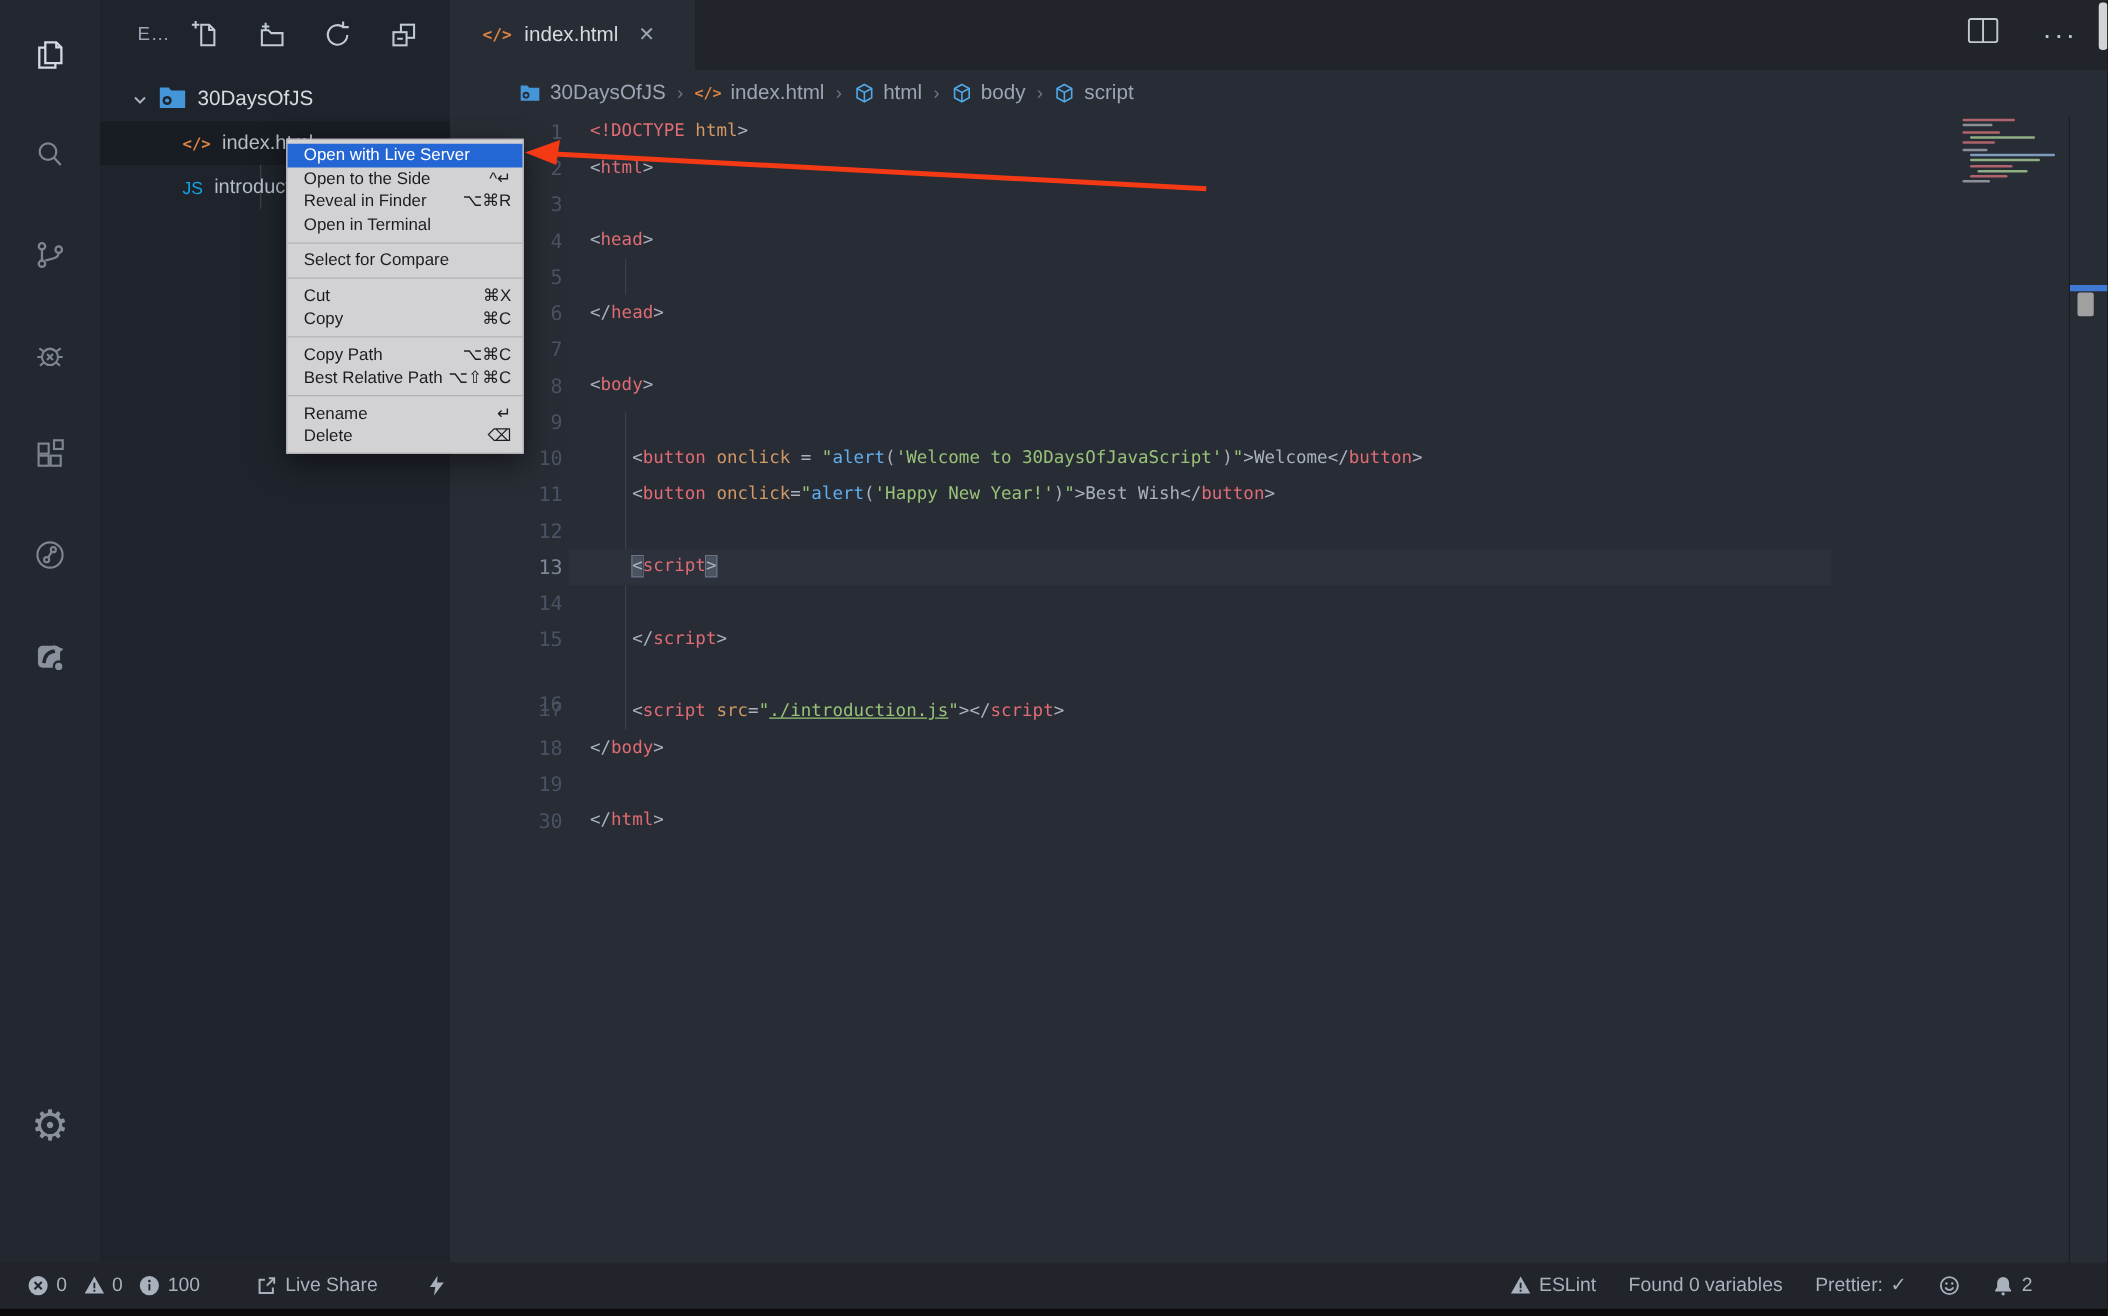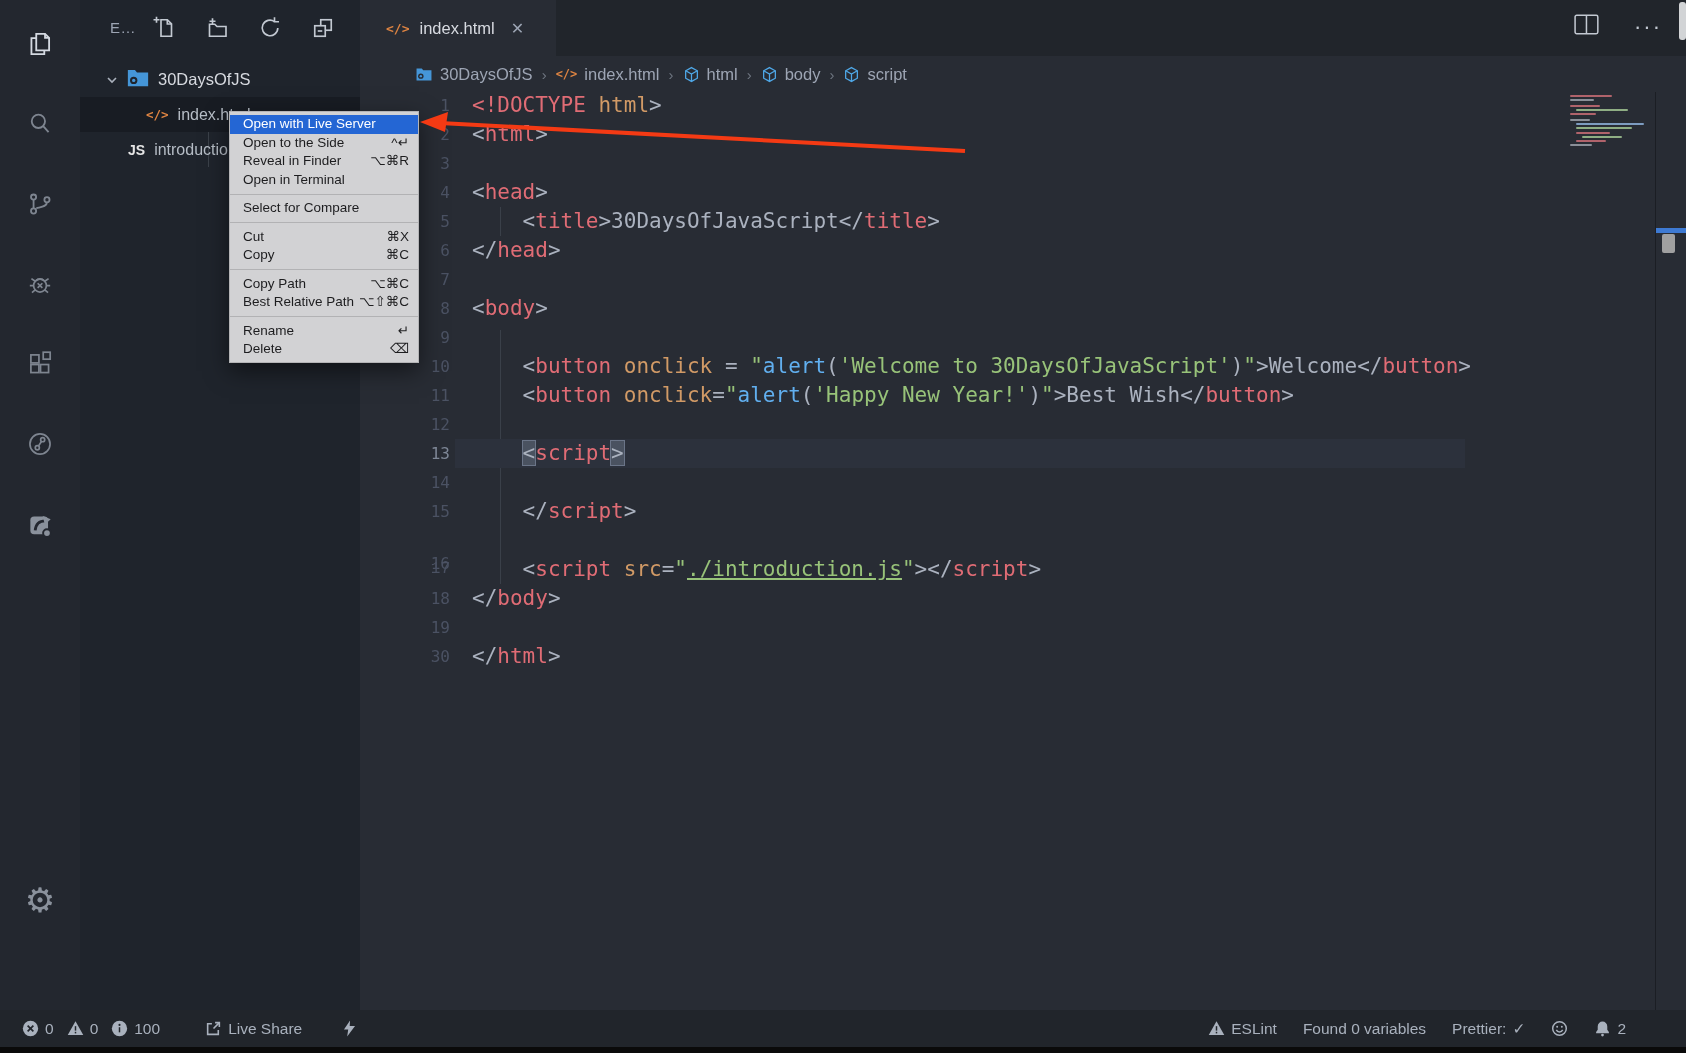--- a/index.html
+++ b/index.html
@@ -20,21 +20,21 @@
   .exp-actions{position:absolute;left:72px;top:16px;display:flex;gap:29px;}
   .exp-actions svg{width:24px;height:24px;stroke:#c3c9d2;fill:none;stroke-width:1.1;}
   .tree-row{position:absolute;left:0;width:280px;height:35px;display:flex;align-items:center;}
   .row-folder{top:62px;}
   .row-file1{top:97px;background:#181c23;}
   .row-file2{top:132px;}
   .chev{margin-left:24px;width:16px;height:16px;stroke:#aab1bc;fill:none;stroke-width:1.6;}
   .folder-ico{margin-left:6px;}
   .folder-label{margin-left:8px;font-size:16.5px;color:#d7dae0;}
   .file-ico-html{margin-left:66px;font-weight:bold;font-size:12.5px;color:#de8442;font-family:"DejaVu Sans Mono",monospace;}
-  .file-ico-js{margin-left:48px;font-weight:bold;font-size:14px;color:#e5e5e5;}
+  .file-ico-js{margin-left:66px;font-weight:normal;font-size:14px;color:#0ea5e9;}
   .file-label{margin-left:9px;font-size:16px;color:#b6bdc6;}
   .tree-guide{position:absolute;left:128px;top:97px;width:1px;height:70px;background:#3a4049;}
 
   
   .tab-bar{position:absolute;left:360px;top:0;width:1326px;height:56px;background:#21252b;}
   .tab{position:absolute;left:0;top:0;width:196px;height:56px;background:#282c34;display:flex;align-items:center;padding:0 0 0 26px;box-sizing:border-box;}
   .tab-ico{font-weight:bold;font-size:13px;color:#de8442;font-family:"DejaVu Sans Mono",monospace;}
   .tab-title{margin-left:10px;font-size:16.5px;color:#d7dae0;}
   .tab-close{margin-left:16px;font-size:16px;color:#9da5b4;}
   .editor-actions{position:absolute;right:24px;top:14px;display:flex;align-items:center;gap:34px;}
@@ -48,21 +48,21 @@
   .cube svg{width:17px;height:17px;stroke:#4fa8e8;fill:none;stroke-width:1.2;}
   .bc-html-ico{font-weight:bold;font-size:12px;color:#de8442;font-family:"DejaVu Sans Mono",monospace;}
 
   
   .code-area{position:absolute;left:360px;top:0;width:1296px;height:1010px;}
   .cur-line{position:absolute;left:95px;width:1010px;height:29px;background:#2c313c;}
   .ln-num{position:absolute;left:0;width:90px;height:29px;line-height:29px;text-align:right;
           font-family:"DejaVu Sans Mono",monospace;font-size:16px;color:#4b5263;}
   .ln-num.act{color:#7e8796;}
   .code-row{position:absolute;left:112px;height:29px;line-height:29px;white-space:pre;
-            font-family:"DejaVu Sans Mono",monospace;font-size:21px;}
+            font-family:"DejaVu Sans Mono",monospace;font-size:14px;}
   .tk-tag{color:#e06c75;} .tk-attr{color:#d19a66;} .tk-str{color:#98c379;}
   .tk-strU{color:#98c379;text-decoration:underline;} .tk-fn{color:#61afef;}
   .tk-obj{color:#e5c07b;} .tk-punc,.tk-txt{color:#abb2bf;}
   .box{background:#4a5260;box-shadow:0 0 0 1px #6b7588;}
   .indent-guide{position:absolute;width:1px;background:#3a4049;}
   .minimap{position:absolute;left:1210px;top:95px;width:88px;height:50px;}
   .mm{position:absolute;height:2px;border-radius:1px;}
   .ov-divider{position:absolute;left:1295px;top:92px;width:1px;height:918px;background:#1b1e24;}
   .ov-blue{position:absolute;left:1296px;top:228px;width:40px;height:5px;background:#3e7ad3;}
   .ov-thumb{position:absolute;left:1302px;top:234px;width:13px;height:19px;background:#a0a0a0;border-radius:2px;}
@@ -293,21 +293,20 @@
     <div class="ov-thumb"></div>
   <div class="ln-num" style="top: 91px;">1</div>
       <div class="code-row" style="top: 91px;"><span class="tk-tag">&lt;!DOCTYPE</span><span class="tk-txt"> </span><span class="tk-attr">html</span><span class="tk-punc">&gt;</span></div>
       <div class="ln-num" style="top: 120px;">2</div>
       <div class="code-row" style="top: 120px;"><span class="tk-punc">&lt;</span><span class="tk-tag">html</span><span class="tk-punc">&gt;</span></div>
       <div class="ln-num" style="top: 149px;">3</div>
       <div class="code-row" style="top: 149px;"></div>
       <div class="ln-num" style="top: 178px;">4</div>
       <div class="code-row" style="top: 178px;"><span class="tk-punc">&lt;</span><span class="tk-tag">head</span><span class="tk-punc">&gt;</span></div>
       <div class="ln-num" style="top: 207px;">5</div>
-      <div class="code-row" style="top: 207px;"><span class="tk-txt">    </span><span class="tk-punc">&lt;</span><span class="tk-tag">title</span><span class="tk-punc">&gt;</span><span class="tk-txt">30DaysOfJavaScript</span><span class="tk-punc">&lt;/</span><span class="tk-tag">title</span><span class="tk-punc">&gt;</span></div>
       <div class="ln-num" style="top: 236px;">6</div>
       <div class="code-row" style="top: 236px;"><span class="tk-punc">&lt;/</span><span class="tk-tag">head</span><span class="tk-punc">&gt;</span></div>
       <div class="ln-num" style="top: 265px;">7</div>
       <div class="code-row" style="top: 265px;"></div>
       <div class="ln-num" style="top: 294px;">8</div>
       <div class="code-row" style="top: 294px;"><span class="tk-punc">&lt;</span><span class="tk-tag">body</span><span class="tk-punc">&gt;</span></div>
       <div class="ln-num" style="top: 323px;">9</div>
       <div class="code-row" style="top: 323px;"></div>
       <div class="ln-num" style="top: 352px;">10</div>
       <div class="code-row" style="top: 352px;"><span class="tk-txt">    </span><span class="tk-punc">&lt;</span><span class="tk-tag">button</span><span class="tk-txt"> </span><span class="tk-attr">onclick</span><span class="tk-punc"> = </span><span class="tk-str">"</span><span class="tk-fn">alert</span><span class="tk-punc">(</span><span class="tk-str">'Welcome to 30DaysOfJavaScript'</span><span class="tk-punc">)</span><span class="tk-str">"</span><span class="tk-punc">&gt;</span><span class="tk-txt">Welcome</span><span class="tk-punc">&lt;/</span><span class="tk-tag">button</span><span class="tk-punc">&gt;</span></div>

